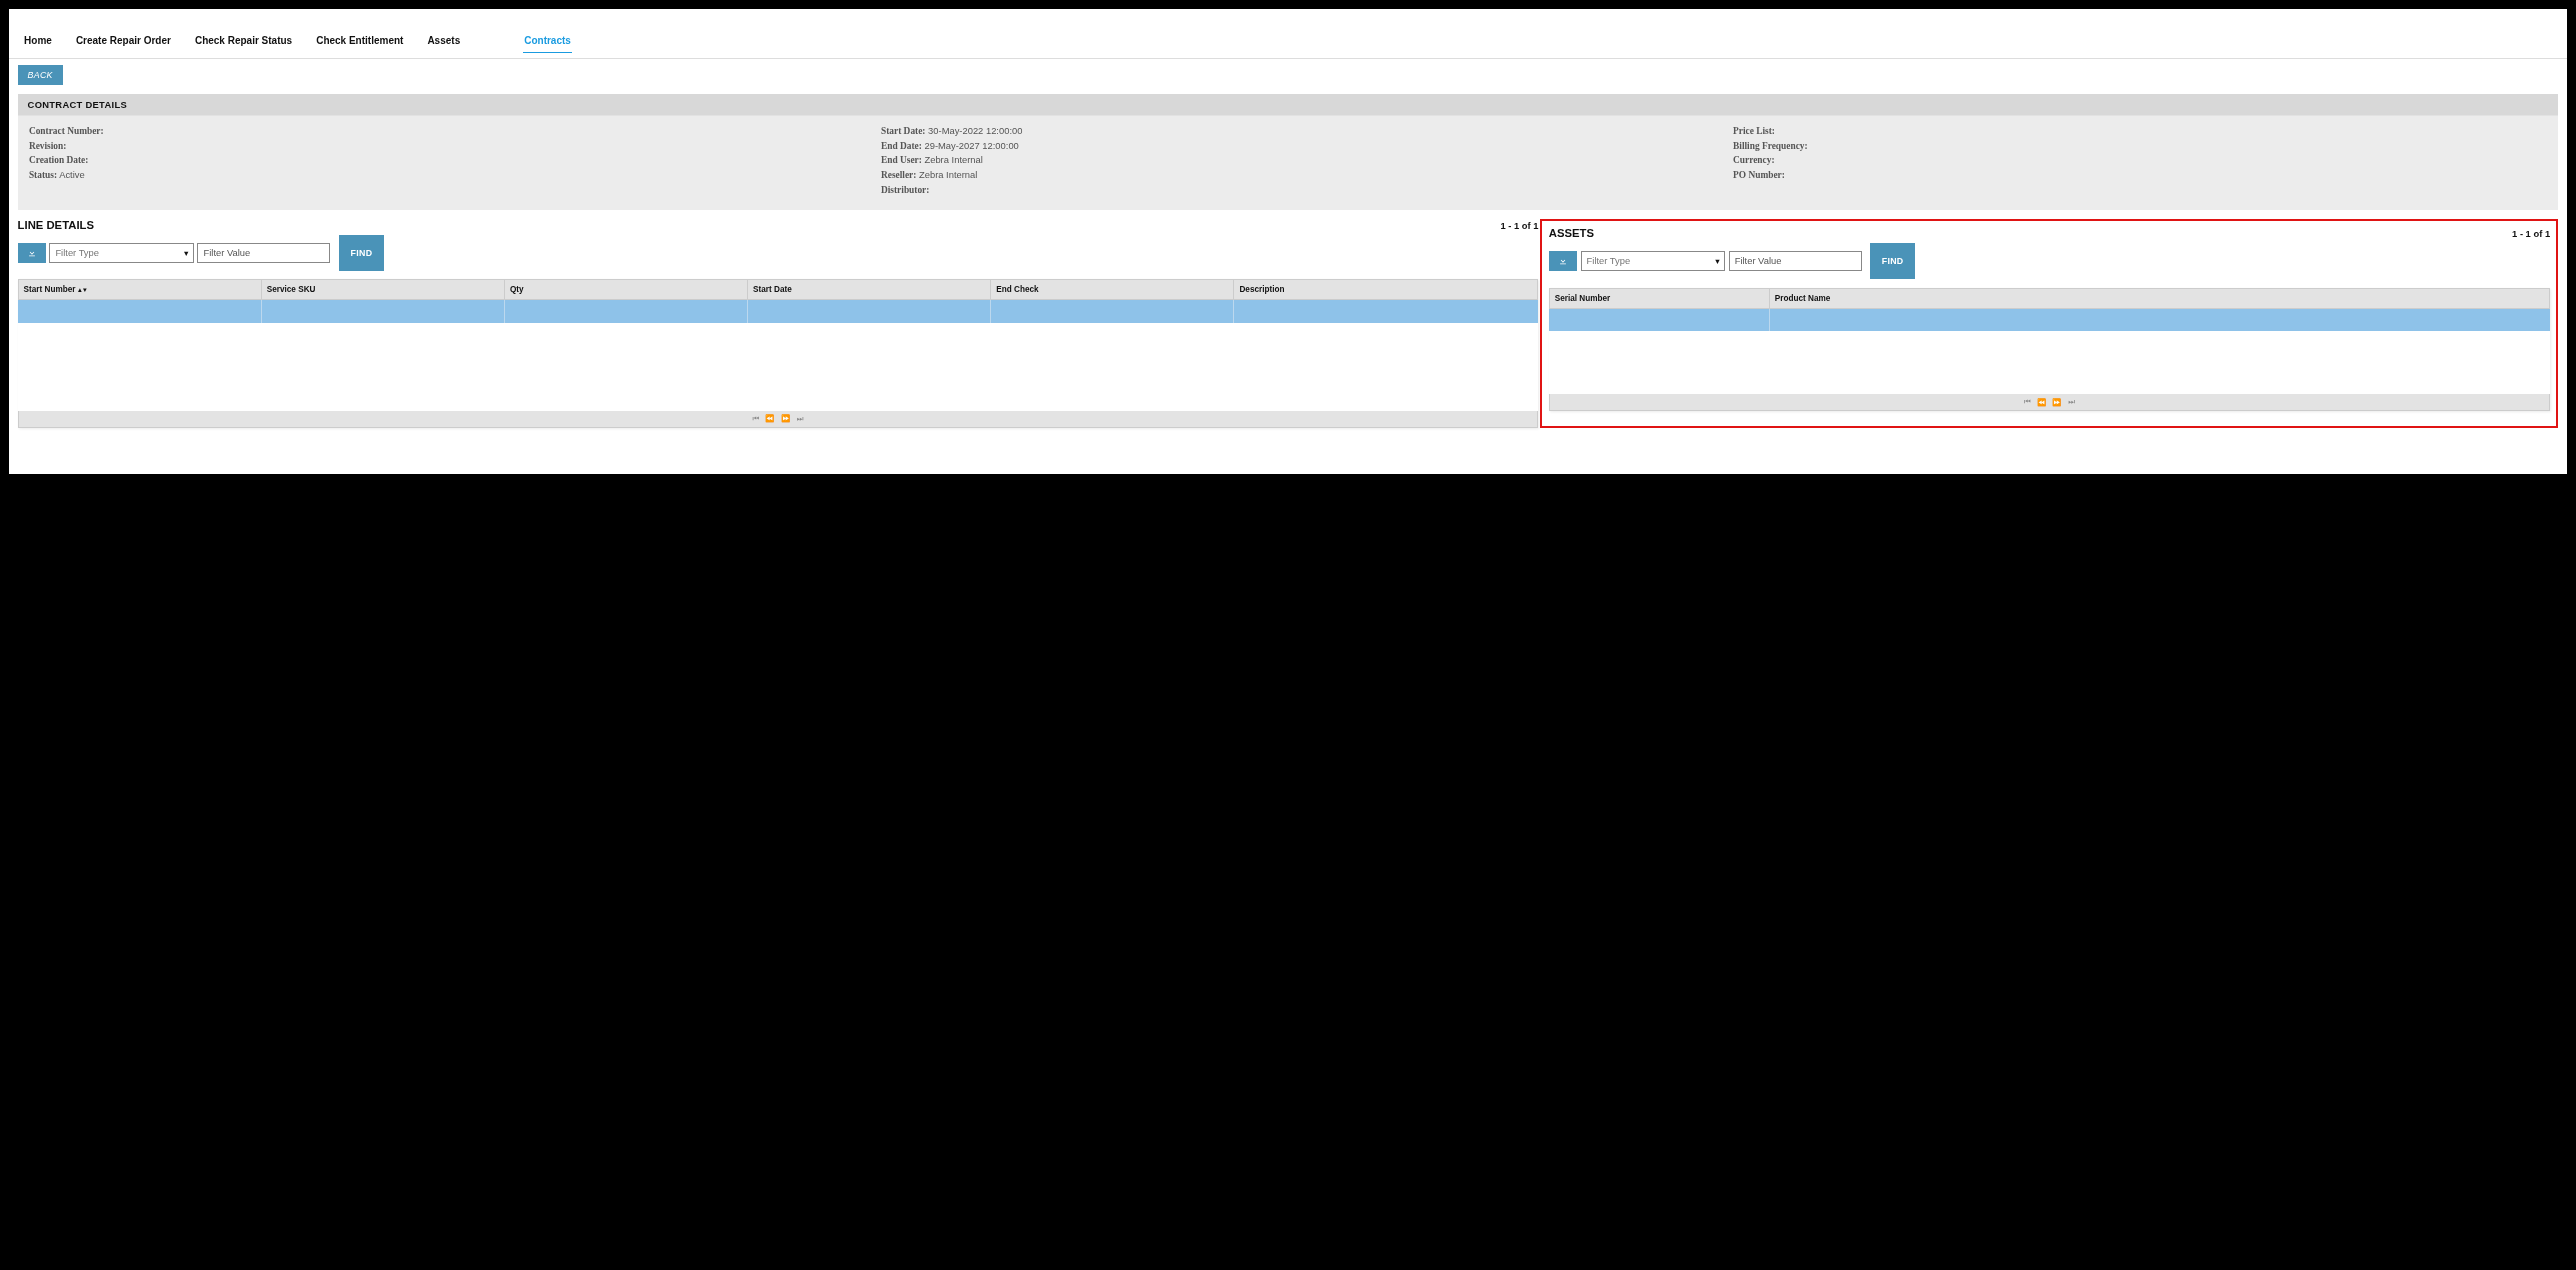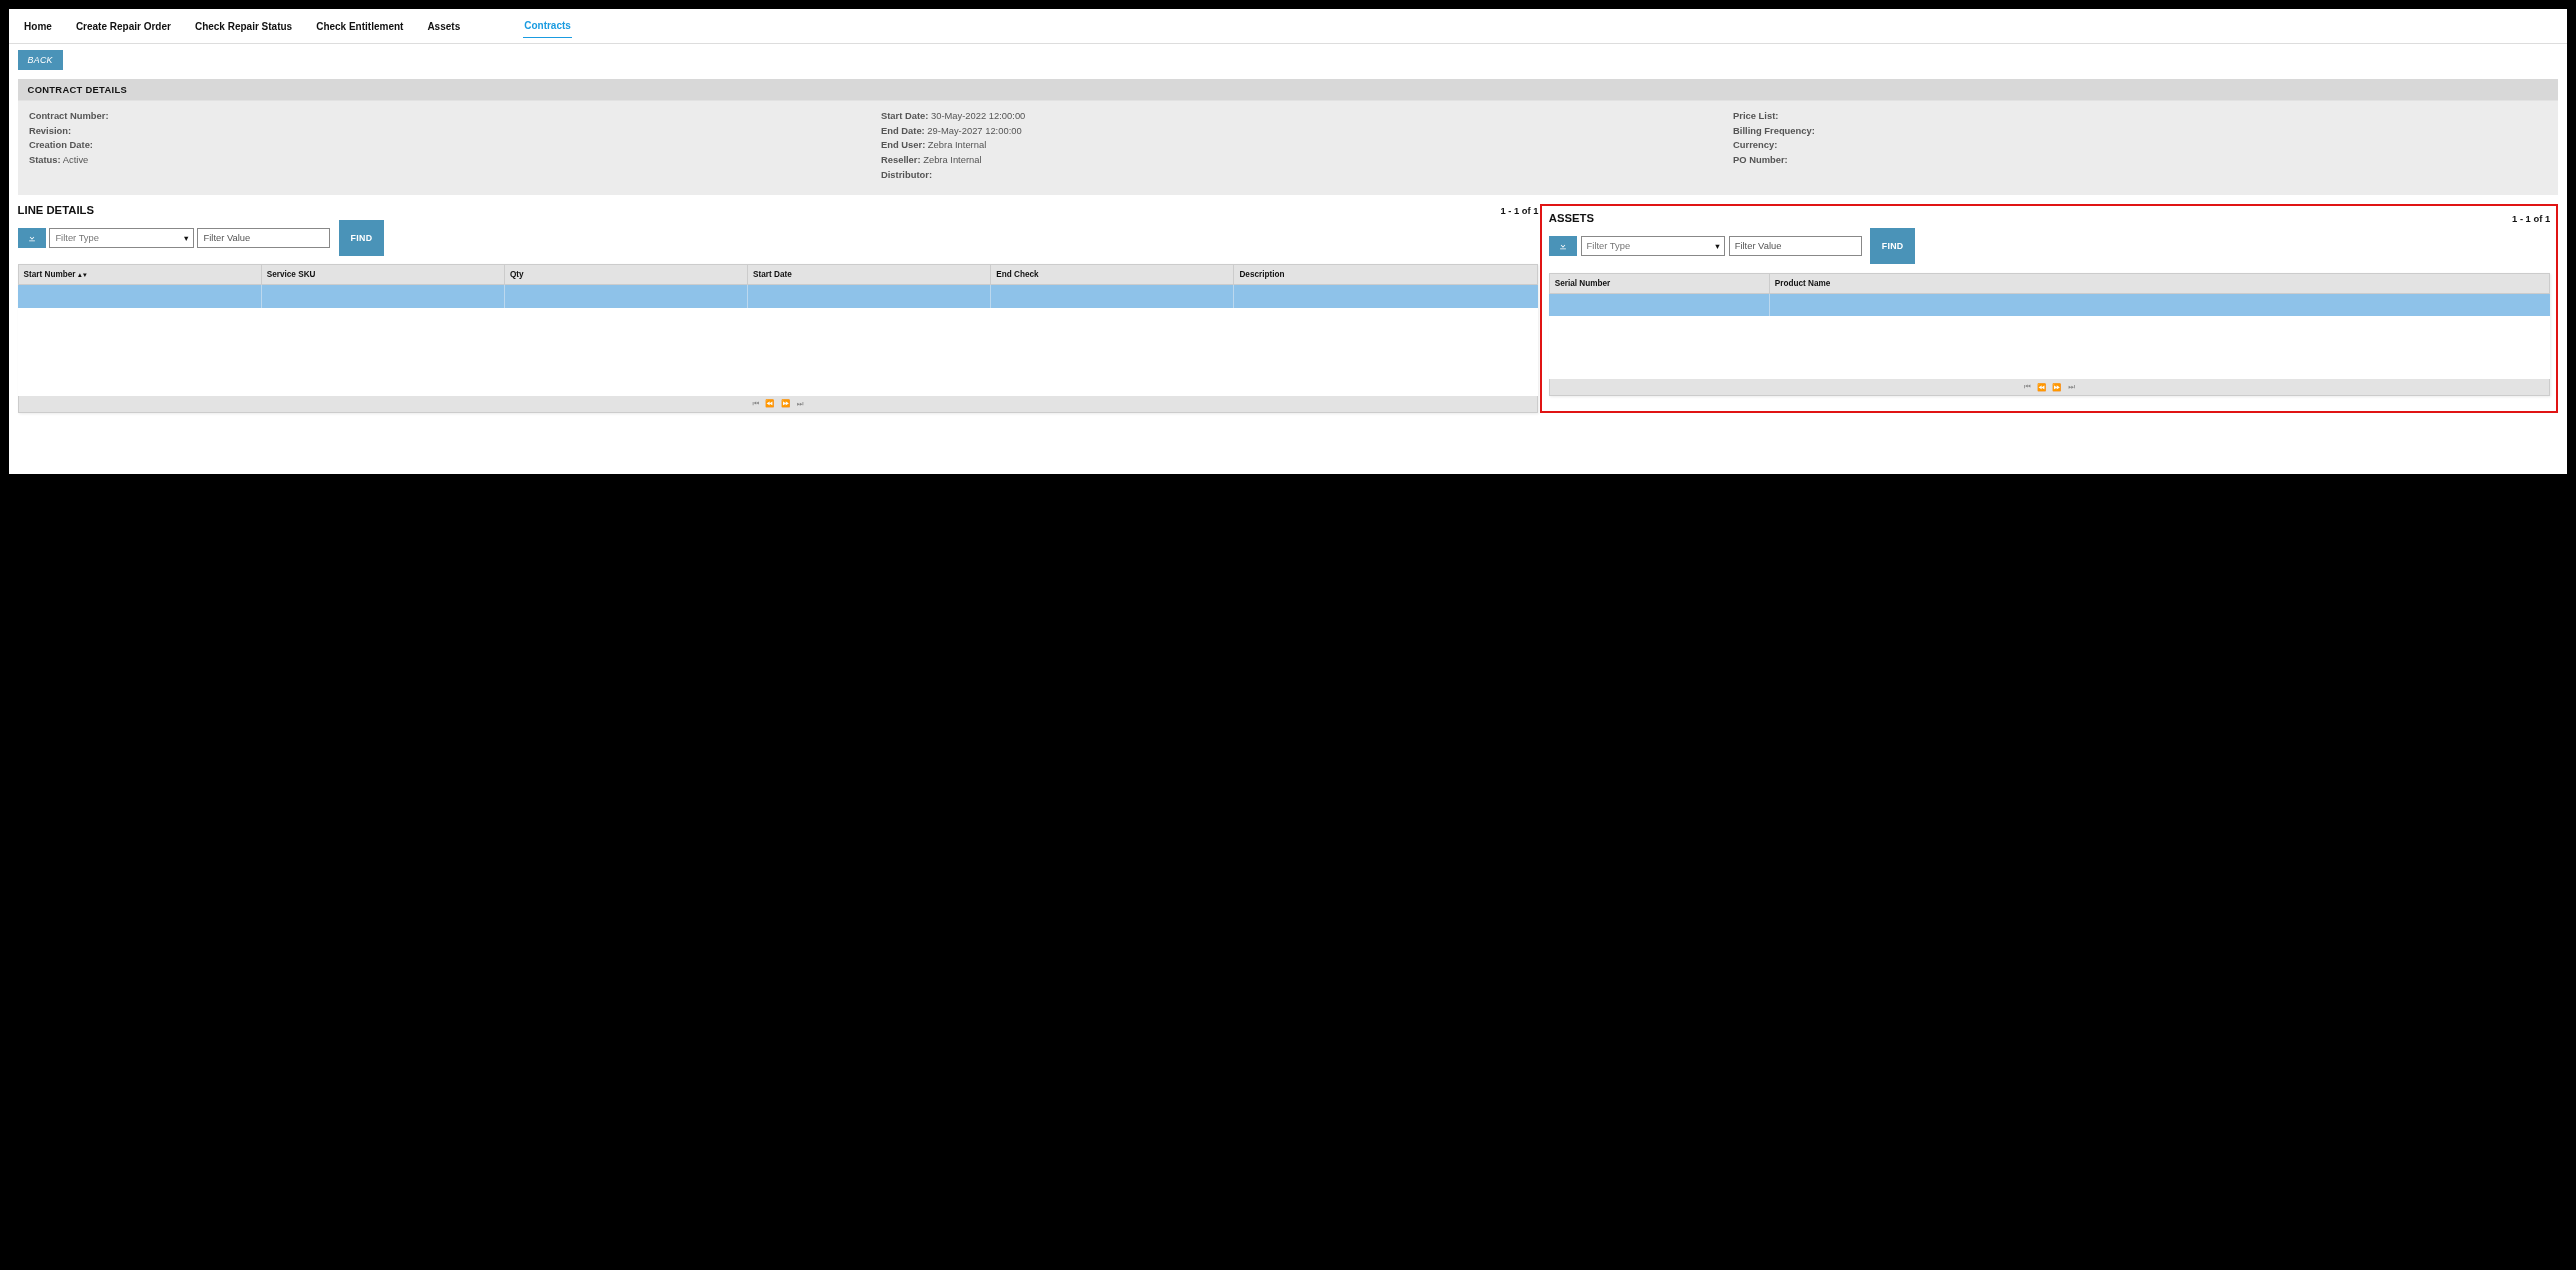--- a/index.html
+++ b/index.html
@@ -10,23 +10,23 @@
     color: #333;
   }
   .viewport {
     background: #fff;
     margin: 8.8px;
     min-height: 465px;
     position: relative;
   }
   .topnav {
     display: flex;
-    align-items: flex-end;
+    align-items: flex-start;
     gap: 21.4px;
-    padding: 7px 14px 5px;
+    padding: 22px 14px 5px;
     border-bottom: 0.6px solid #ddd;
     font-size: 10px;
     font-weight: 700;
   }
   .topnav .tab {
     cursor: pointer;
     color: #111;
     padding: 3.8px 1.3px 6.3px;
   }
   .topnav .tab.active {
@@ -60,21 +60,21 @@
     background: #ececec;
     border-top: 0.6px solid #e2e2e2;
     padding: 8.8px 11.3px 11.3px;
     display: flex;
     gap: 38px;
     color: #555;
     font-size: 9.4px;
   }
   .details-col { flex: 1; }
   .details-row { margin-bottom: 3.8px; }
-  .details-row .lbl { font-weight: 700; color: #555; }
+  .details-row .lbl { font-weight: 700; color: #555; font-family: Liberation Serif, serif; }
   .details-row .val { color: #555; font-weight: 400; }
   .two-pane {
     display: flex;
     gap: 2px;
     margin: 8.8px;
   }
   .pane {
     flex: 1;
     position: relative;
   }

